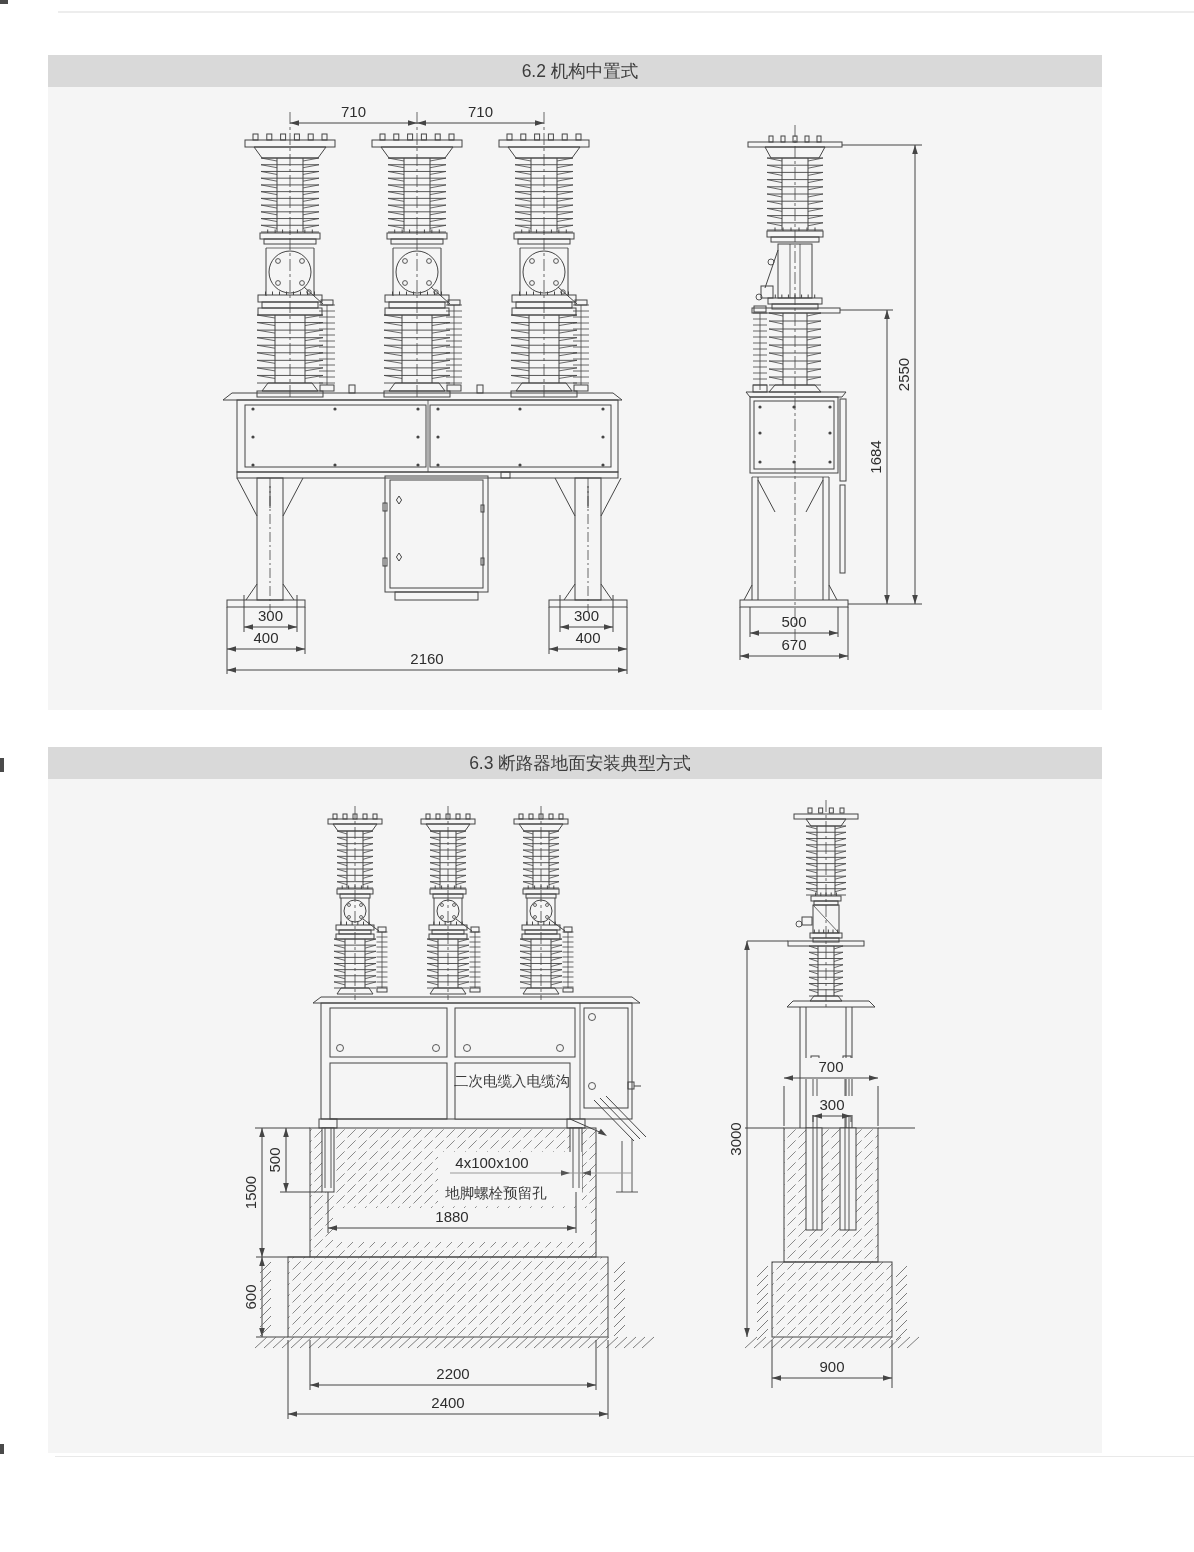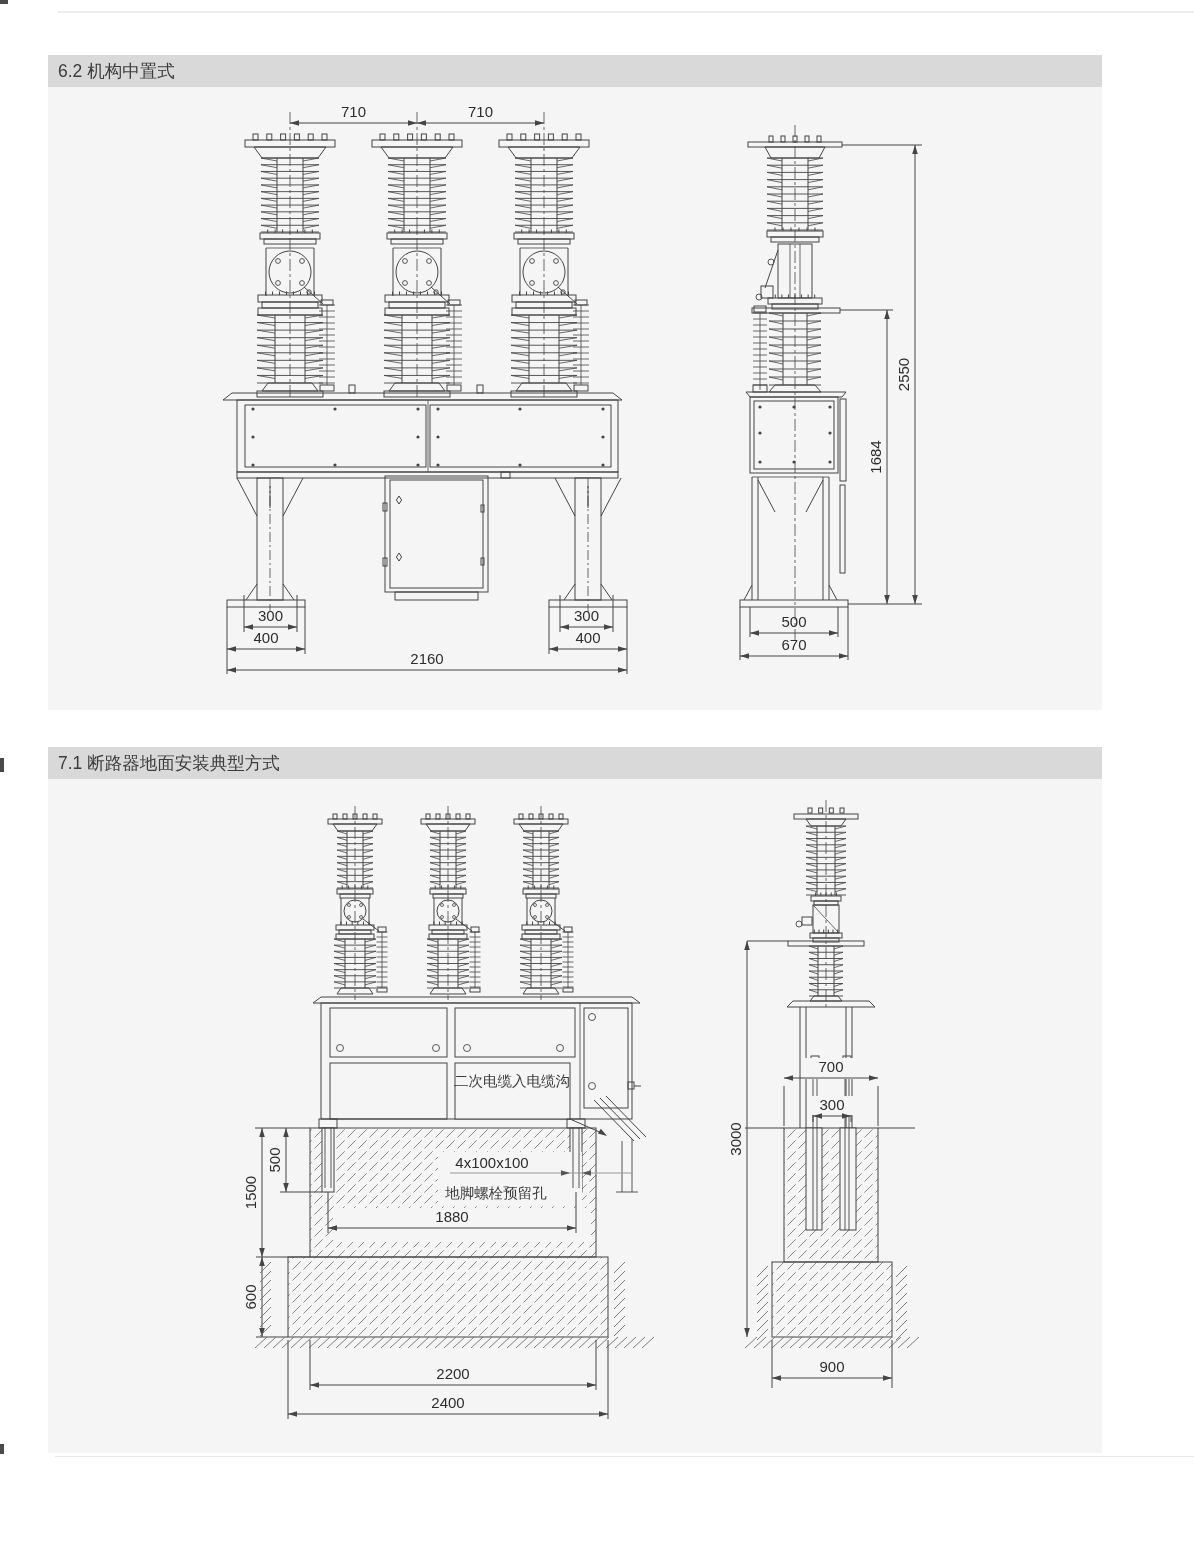--- a/index.html
+++ b/index.html
@@ -2,21 +2,21 @@
 <html><head>
 <meta charset="utf-8">
 <style>
   html,body{margin:0;padding:0;background:#fff;}
   .page{position:relative;width:1194px;height:1552px;background:#ffffff;
         font-family:"Liberation Sans",sans-serif;overflow:hidden;}
   .topline{position:absolute;left:58px;top:11px;width:1136px;height:2px;background:#ededed;}
   .botline{position:absolute;left:55px;top:1456px;width:1139px;height:1px;background:#e9e9e9;}
   .edge-mark{position:absolute;background:#4a4a4a;}
   .hdr{position:absolute;left:48px;width:1054px;height:32px;background:#d9d9d9;
-       color:#3c3c3c;font-size:17.5px;line-height:32px;padding-left:10px;box-sizing:border-box;}
+       color:#3c3c3c;font-size:17.5px;line-height:32px;padding-left:10px;box-sizing:border-box;text-align:center;}
   .panel{position:absolute;left:48px;width:1054px;background:#f5f5f5;}
   svg.overlay{position:absolute;left:0;top:0;}
   svg text{font-family:"Liberation Sans",sans-serif;fill:#2d2d2d;stroke:none;}
   .dimtxt{font-size:15px;}
   .lbltxt{font-size:14.5px;fill:#3a3a3a;}
 </style>
 </head>
 <body>
 
 <div class="page">
@@ -24,21 +24,21 @@
   <div class="edge-mark" style="left:0;top:0;width:8px;height:4px;"></div>
   <div class="edge-mark" style="left:0;top:758px;width:4px;height:14px;"></div>
   <div class="edge-mark" style="left:0;top:1444px;width:4px;height:10px;"></div>
 
   <div class="hdr" style="top:55px;">
     <span>6.2 机构中置式</span>
   </div>
   <div class="panel" style="top:87px;height:623px;"></div>
 
   <div class="hdr" style="top:747px;">
-    <span>7.1 断路器地面安装典型方式</span>
+    <span>6.3 断路器地面安装典型方式</span>
   </div>
   <div class="panel" style="top:779px;height:674px;"></div>
   <div class="botline"></div>
 
   <svg id="dwg" class="overlay" width="1194" height="1552" viewBox="0 0 1194 1552">
     <defs>
       <pattern id="hatch" patternUnits="userSpaceOnUse" width="11" height="11">
         <path d="M-2,13 L13,-2" stroke="#8a8a8a" stroke-width="1" stroke-dasharray="8 4" fill="none"></path>
       </pattern>
     </defs>

